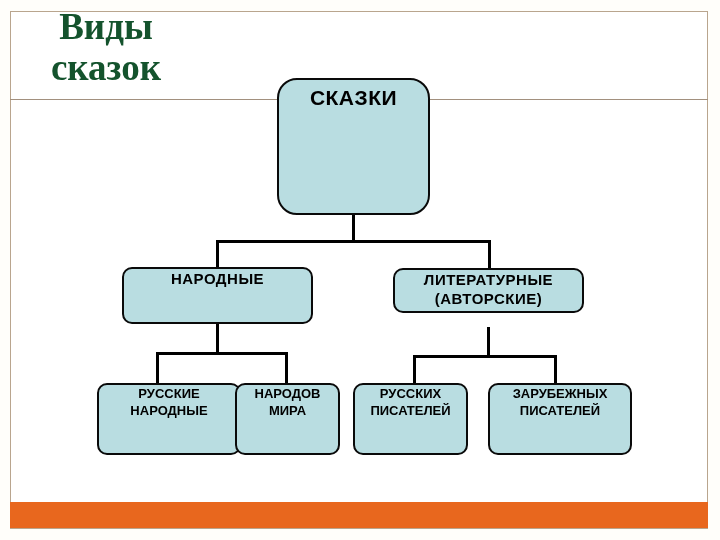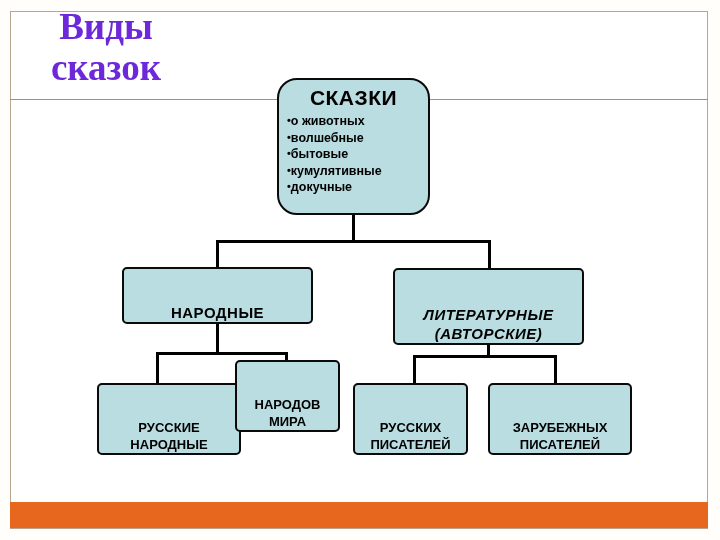--- a/index.html
+++ b/index.html
@@ -22,21 +22,21 @@
 
   .slide-title {
     position: absolute;
     left: 8px; top: 6px;
     width: 196px;
     text-align: center;
     font-family: "Liberation Serif", serif;
     font-weight: bold;
     font-size: 37px;
     line-height: 41px;
-    color: #6d28d9;
+    color: #14532d;
     white-space: pre-line;
     z-index: 3;
   }
 
   .header-line {
     position: absolute;
     left: 10px; top: 99px;
     width: 698px; height: 1px;
     background: #a2907e;
     z-index: 1;
@@ -51,24 +51,24 @@
   }
 
   
   .conn { position: absolute; background: #000; z-index: 2; }
 
   
   .node {
     position: absolute;
     background: #b9dde1;
     border: 2px solid #0a0a0a;
-    border-radius: 5px;
+    border-radius: 10px;
     z-index: 4;
     display: flex;
-    align-items: flex-end;
+    align-items: flex-start;
     justify-content: center;
     text-align: center;
     font-weight: bold;
     color: #000;
     white-space: pre-line;
   }
 
   .node-root {
     left: 277px; top: 78px;
     width: 153px; height: 137px;
@@ -87,25 +87,25 @@
   .node-root ul {
     list-style: none;
     text-align: left;
     font-size: 12.5px;
     line-height: 15.5px;
   }
   .node-root li::before { content: "•"; font-size: 11px; vertical-align: 1px; }
 
   .node-l2 { font-size: 15px; line-height: 19px; letter-spacing: 0.5px; }
   #node-narodnye      { left: 122px; top: 267px; width: 191px; height: 57px; }
-  #node-literaturnye  { left: 393px; top: 268px; width: 191px; height: 77px; font-style: italic; }
+  #node-literaturnye  { left: 393px; top: 268px; width: 191px; height: 45px; }
 
   .node-l3 { font-size: 13px; line-height: 17px; }
   #node-russkie-narodnye      { left: 97px;  top: 383px; width: 144px; height: 72px; }
-  #node-narodov-mira          { left: 235px; top: 360px; width: 105px; height: 72px; }
+  #node-narodov-mira          { left: 235px; top: 383px; width: 105px; height: 72px; }
   #node-russkih-pisateley     { left: 353px; top: 383px; width: 115px; height: 72px; }
   #node-zarubezhnyh-pisateley { left: 488px; top: 383px; width: 144px; height: 72px; }
 </style>
 </head>
 <body>
 
 <div class="stage">
 
   <div class="frame-border"></div>
   <div class="header-line"></div>
@@ -124,21 +124,20 @@
   <div class="conn" style="left:156px; top:352px; width:3px; height:33px;"></div>
   <div class="conn" style="left:285px; top:352px; width:3px; height:33px;"></div>
 
   <div class="conn" style="left:487px; top:327px; width:3px; height:31px;"></div>
   <div class="conn" style="left:413px; top:355px; width:144px; height:3px;"></div>
   <div class="conn" style="left:413px; top:355px; width:3px; height:30px;"></div>
   <div class="conn" style="left:554px; top:355px; width:3px; height:30px;"></div>
 
   <div class="node node-root" id="node-skazki">
     <div class="root-heading">СКАЗКИ</div>
-    <ul><li>о животных</li><li>волшебные</li><li>бытовые</li><li>кумулятивные</li><li>докучные</li></ul>
   </div>
 
   <div class="node node-l2" id="node-narodnye">
     <span>НАРОДНЫЕ</span>
   </div>
   <div class="node node-l2" id="node-literaturnye">
     <span>ЛИТЕРАТУРНЫЕ
 (АВТОРСКИЕ)</span>
   </div>
 

